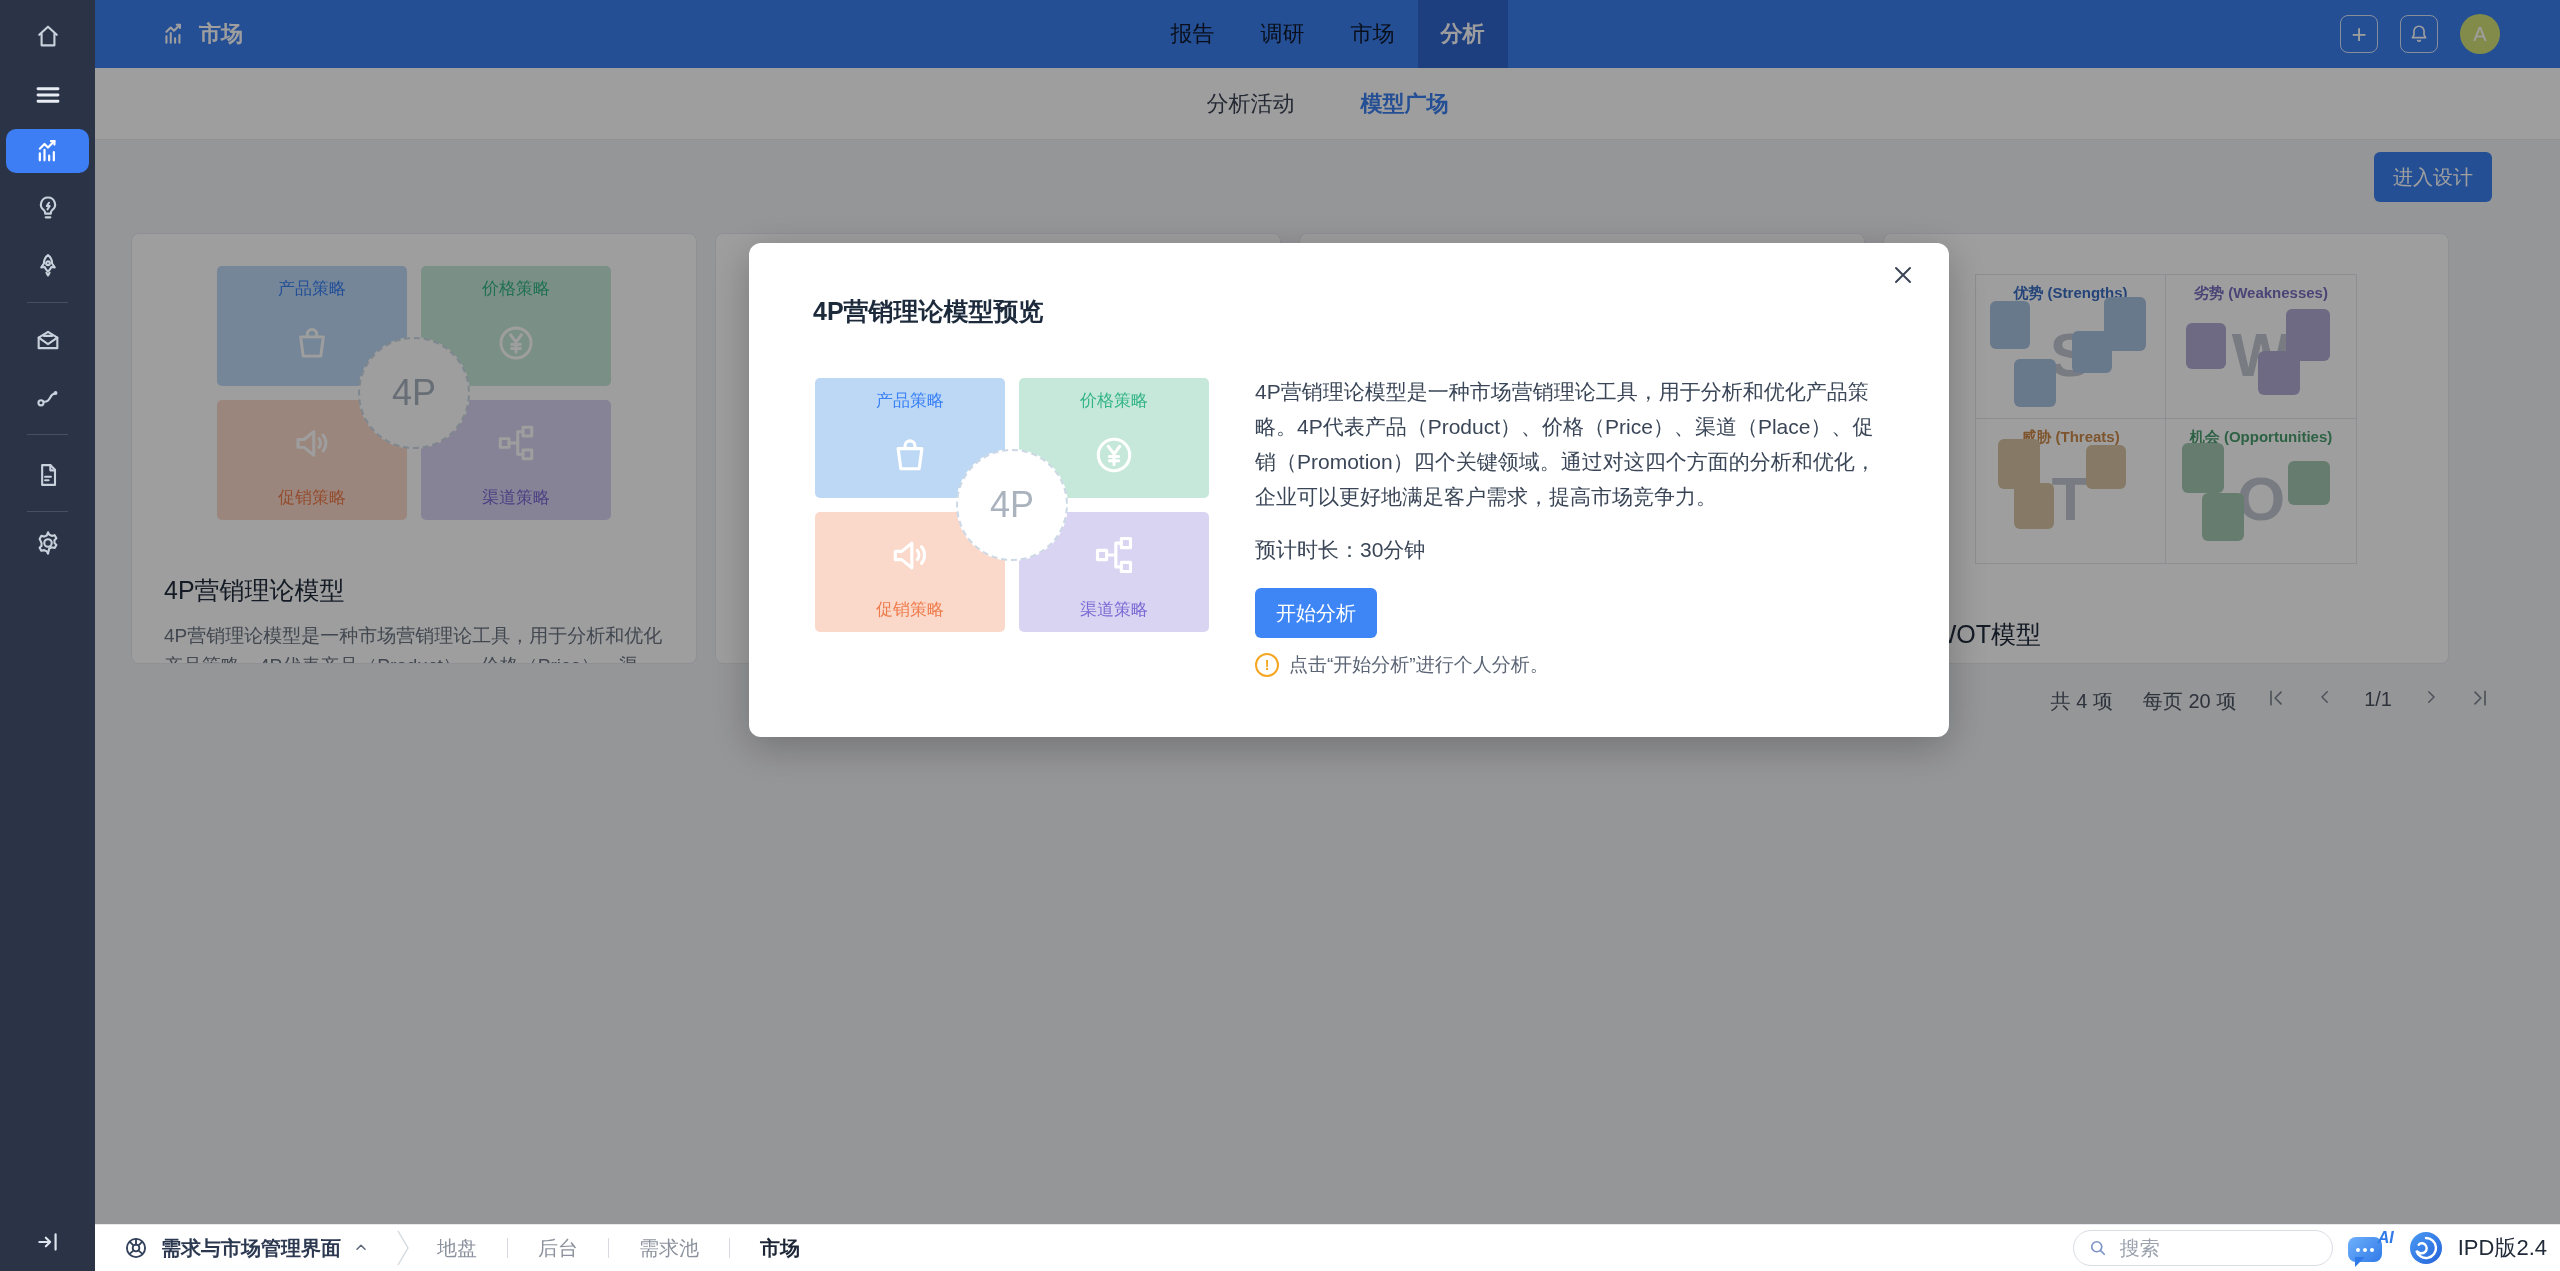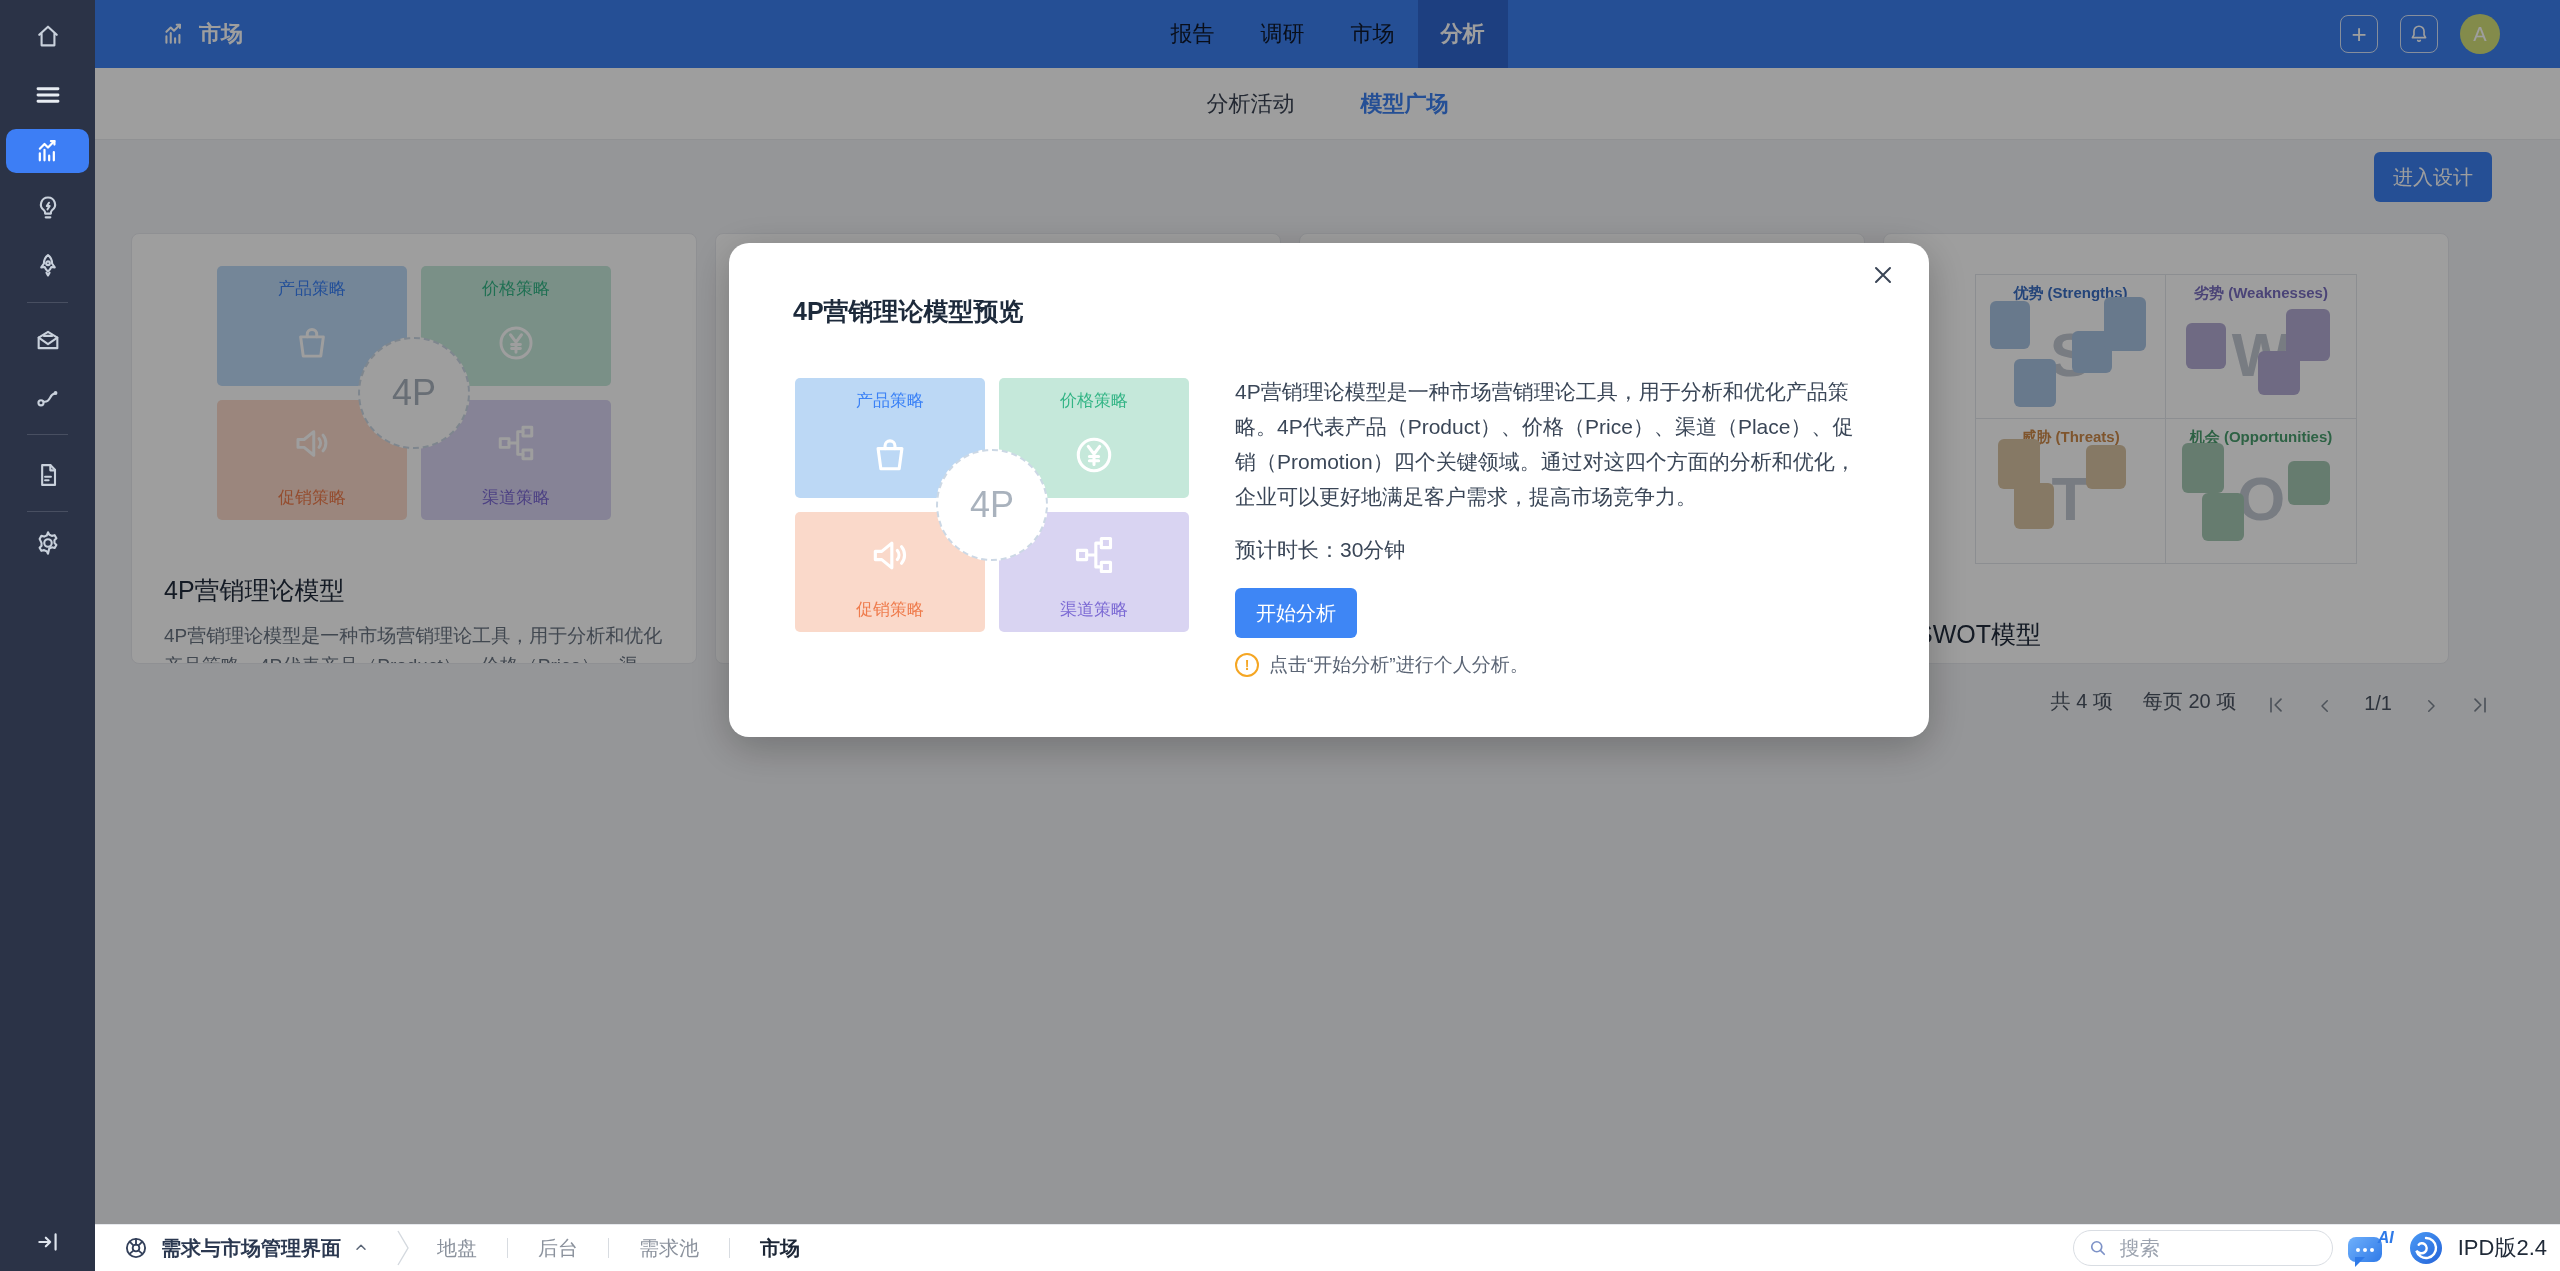--- a/index.html
+++ b/index.html
@@ -51,26 +51,26 @@
 
   
   .swot{width:380px;height:288px;margin:40px auto 0;border:1px solid #e2e5ea;display:grid;grid-template-columns:1fr 1fr;grid-template-rows:1fr 1fr}
   .swot-cell{position:relative}
   .swot-cell:nth-child(1),.swot-cell:nth-child(3){border-right:1px solid #e2e5ea}
   .swot-cell:nth-child(1),.swot-cell:nth-child(2){border-bottom:1px solid #e2e5ea}
   .swot-title{position:absolute;top:9px;left:0;right:0;text-align:center;font-size:15px;font-weight:bold}
   .swot-letter{position:absolute;left:0;right:0;top:50%;transform:translateY(-40%);text-align:center;font-size:62px;font-weight:600;color:#c2c8d2;z-index:1}
   .sq{position:absolute;border-radius:6px;z-index:2}
 
-  .pagination{position:absolute;top:548px;right:70px;display:flex;align-items:flex-end;gap:30px;font-size:20px;color:#4a5361}
+  .pagination{position:absolute;top:548px;right:70px;display:flex;align-items:flex-start;gap:30px;font-size:20px;color:#4a5361}
   .pg-btn{color:#7d8692;display:flex;align-items:center;background:none;border:none;padding:0}
 
   
   .mask{position:fixed;left:95px;top:0;right:0;bottom:46px;background:rgba(0,0,0,.38);z-index:50}
-  .modal{position:fixed;left:729px;top:243px;width:1200px;height:494px;background:#fff;border-radius:20px;z-index:60;box-shadow:0 10px 40px rgba(0,0,0,.25)}
+  .modal{position:fixed;left:749px;top:243px;width:1200px;height:494px;background:#fff;border-radius:12px;z-index:60;box-shadow:0 10px 40px rgba(0,0,0,.25)}
   .modal-close{position:absolute;top:20px;right:34px;background:none;border:none;color:#3a4556;padding:0;cursor:pointer}
   .modal-title{margin:52px 0 0 64px;font-size:25px;font-weight:bold;color:#1d2a3b}
   .modal-body{display:flex;margin:46px 64px 0 66px;gap:46px}
   .modal-body .fourp{margin:4px 0 0}
   .modal-text{flex:1}
   .modal-desc{margin:0;font-size:21px;line-height:35px;color:#3a4657}
   .modal-duration{margin-top:22px;font-size:21px;color:#3a4657}
   .start-btn{display:block;margin-top:24px;width:122px;height:50px;background:#3e86f5;color:#fff;border:none;border-radius:6px;font-size:20px;cursor:pointer}
   .modal-hint{margin-top:14px;display:flex;align-items:center;gap:10px;font-size:19px;color:#5b6575}
   .hint-icon{width:20px;height:20px;border:2px solid #f5a623;border-radius:50%;color:#f5a623;font-size:14px;font-weight:bold;display:flex;align-items:center;justify-content:center;flex:none}

